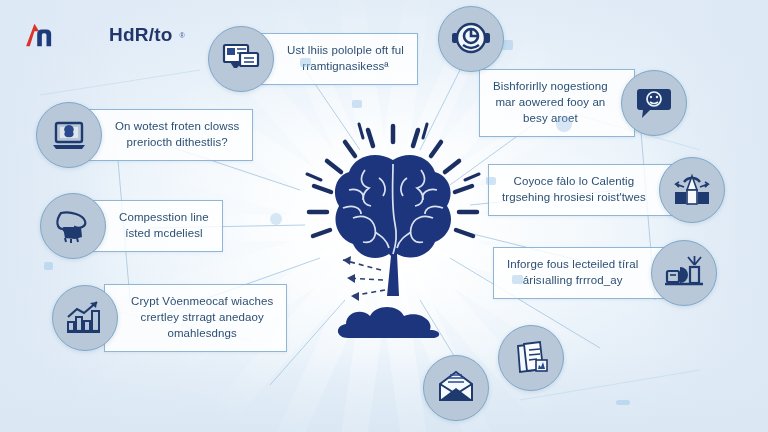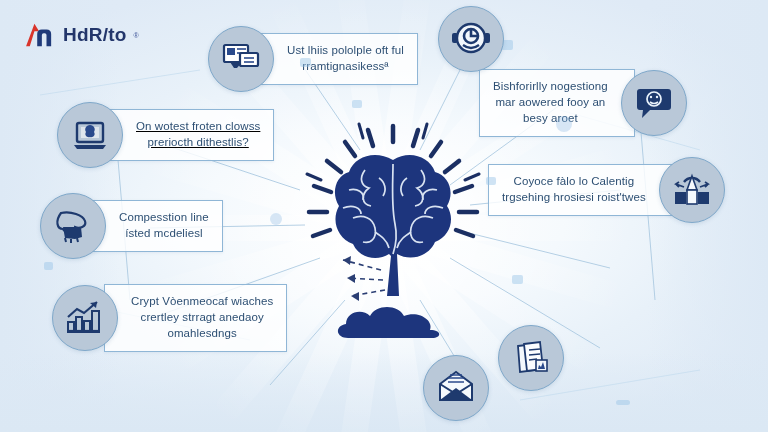--- a/index.html
+++ b/index.html
@@ -60,21 +60,21 @@
   
   .brain{position:absolute;left:303px;top:120px;width:180px;height:190px;z-index:2;}
 
   
   .mote{position:absolute;border-radius:50%;background:rgba(130,180,225,.30);}
   .chip{position:absolute;background:rgba(150,195,230,.45);border-radius:2px;}
 
   .logo{position:absolute;left:24px;top:22px;display:flex;align-items:center;gap:7px;z-index:6;}
   .logo-mark{width:32px;height:26px;}
   .logo-txt{font-size:19px;font-weight:700;color:#23366b;letter-spacing:.2px;
-    font-family:"Liberation Sans",sans-serif;}
+    font-family:"Liberation Sans",sans-serif;margin-left:46px;}
   .logo-tm{font-size:7px;vertical-align:super;color:#41589a;}
 </style>
 </head>
 <body>
 
 <div id="stage">
 
   <div class="edge-l"></div>
   <div class="edge-r"></div>
   <div class="edge-b"></div>
@@ -194,21 +194,21 @@
         <polygon points="48,176 56,172 56,181"></polygon>
       </g>
     </svg>
   </div>
 
   <svg style="position:absolute;left:330;top:300px;left:330px;" width="120" height="40" viewBox="0 0 120 40">
     <path d="M18 38 C6 38, 4 26, 16 24 C16 12, 32 8, 40 16 C46 4, 68 4, 74 16
              C88 10, 104 20, 100 30 C112 30, 112 38, 102 38 Z" fill="#1d357d"></path>
   </svg>
 
-  <div class="node" style="left:57px;top:102px;text-decoration:underline;">
+  <div class="node" style="left:36px;top:102px;">
     <div class="circ">
       <svg width="40" height="40" viewBox="0 0 40 40">
         <rect x="7" y="8" width="26" height="19" rx="2" fill="none" stroke="#1e3a6e" stroke-width="2.4"></rect>
         <rect x="11" y="12" width="18" height="11" fill="#ffffff" opacity=".55"></rect>
         <path d="M4 30 L36 30 L33 34 L7 34 Z" fill="#1e3a6e"></path>
         <path d="M20 10 C16 10, 14 14, 16 17 C14 20, 17 23, 20 22 C23 23, 26 20, 24 17 C26 14, 24 10, 20 10 Z" fill="#2a4a8c"></path>
       </svg>
     </div>
     <div class="bubble">On wotest froten clowss<br>preriocth dithestlis?</div>
   </div>
@@ -264,20 +264,33 @@
         <rect x="17" y="20" width="10" height="14" fill="#f5f9fd" stroke="#1e3a6e" stroke-width="1.6"></rect>
         <rect x="5" y="22" width="11" height="12" fill="#1e3a6e"></rect>
         <rect x="28" y="22" width="11" height="12" fill="#1e3a6e"></rect>
         <path d="M14 17 L6 14 L9 12 M6 14 L9 17" fill="none" stroke="#1e3a6e" stroke-width="1.8"></path>
         <path d="M30 17 L38 14 L35 12 M38 14 L35 17" fill="none" stroke="#1e3a6e" stroke-width="1.8"></path>
       </svg>
     </div>
     <div class="bubble">Coyoce fàlo lo Calentig<br>trgsehing hrosiesi roist'twes</div>
   </div>
 
+  <div class="node rev" style="left:493px;top:240px;">
+    <div class="circ">
+      <svg width="42" height="40" viewBox="0 0 42 40">
+        <rect x="4" y="18" width="12" height="11" rx="1.5" fill="none" stroke="#1e3a6e" stroke-width="2.2"></rect>
+        <line x1="7" y1="22" x2="13" y2="22" stroke="#1e3a6e" stroke-width="1.6"></line>
+        <path d="M17 14 L17 30 A8 8 0 0 0 17 14 Z" fill="#1e3a6e"></path>
+        <rect x="27" y="14" width="9" height="16" fill="none" stroke="#1e3a6e" stroke-width="2.2"></rect>
+        <path d="M31.5 12 L25 4 M31.5 12 L31.5 3 M31.5 12 L38 4" stroke="#1e3a6e" stroke-width="1.8" fill="none"></path>
+        <line x1="2" y1="31" x2="40" y2="31" stroke="#1e3a6e" stroke-width="2.4"></line>
+      </svg>
+    </div>
+    <div class="bubble">Inforge fous lecteiled tíral<br>árisıalling frrrod_ay</div>
+  </div>
 
   <div class="node rev" style="left:498px;top:325px;">
     <div class="circ">
       <svg width="42" height="40" viewBox="0 0 42 40">
         <path d="M8 8 L24 6 L26 32 L10 34 Z" fill="#f3f8fc" stroke="#1e3a6e" stroke-width="1.8"></path>
         <path d="M14 6 L30 4 L33 31 L17 33 Z" fill="#fbfdff" stroke="#1e3a6e" stroke-width="1.8"></path>
         <line x1="19" y1="12" x2="30" y2="11" stroke="#1e3a6e" stroke-width="1.5"></line>
         <line x1="19" y1="17" x2="30" y2="16" stroke="#1e3a6e" stroke-width="1.5"></line>
         <line x1="19" y1="22" x2="27" y2="21" stroke="#1e3a6e" stroke-width="1.5"></line>
         <rect x="26" y="22" width="11" height="11" fill="#f3f8fc" stroke="#1e3a6e" stroke-width="1.6"></rect>

